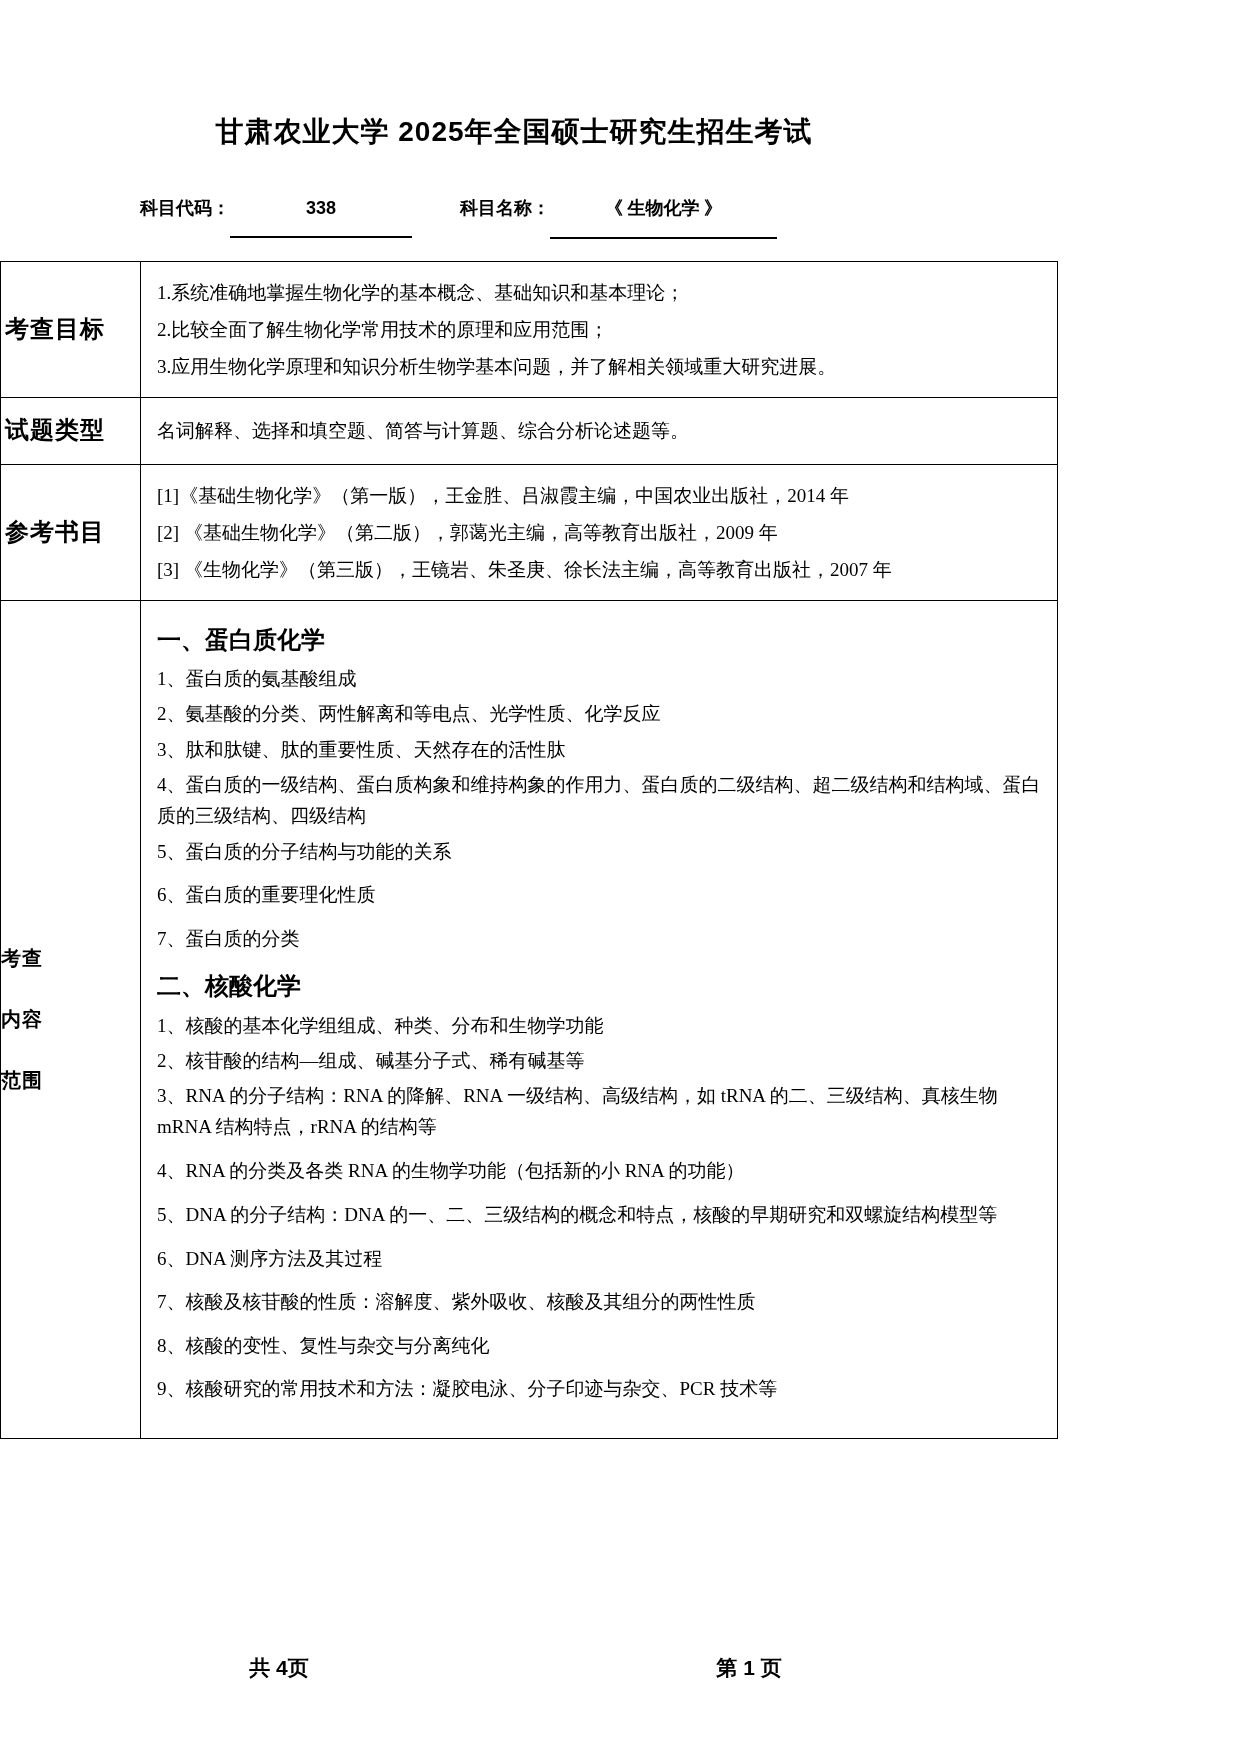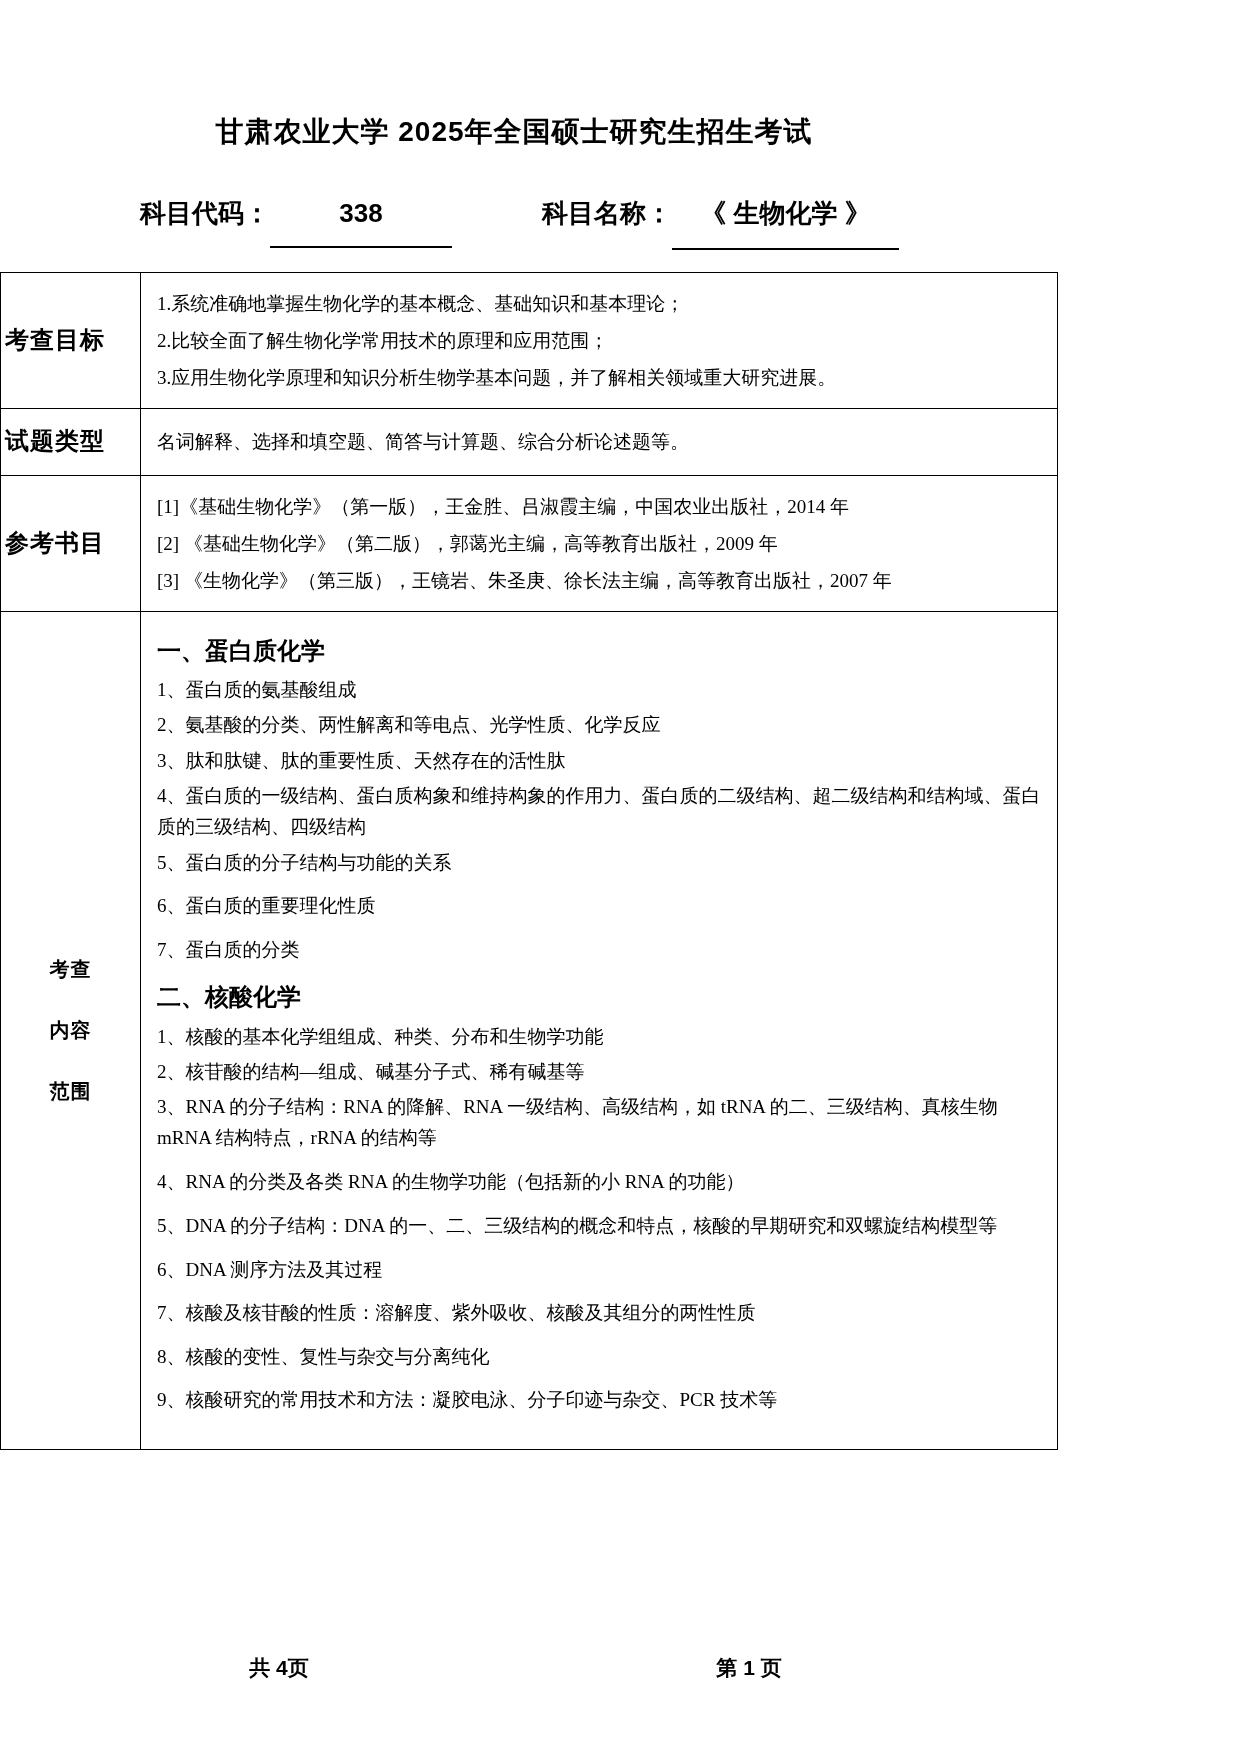--- a/index.html
+++ b/index.html
@@ -41,29 +41,30 @@
 
   
   .subject-line {
     margin-top: 50px;
     padding-left: 140px;
     padding-right: 110px;
     display: flex;
     align-items: baseline;
     font-family: "Liberation Sans", "DejaVu Sans", sans-serif;
     font-weight: bold;
-    font-size: 26px;
+    font-size: 18px;
   }
   .subject-group {
     display: flex;
     align-items: baseline;
     white-space: nowrap;
   }
   .subject-group.second {
-    margin-left: 90px;
+    margin-left: 48px;
+    font-family: Liberation Serif, serif;
   }
   .subject-label { }
   .subject-value {
     border-bottom: 2px solid #000;
     display: inline-block;
     text-align: center;
     padding: 0 6px 17px 6px;
   }
   .code-value { min-width: 170px; }
   .name-value { min-width: 215px; }
@@ -87,21 +88,20 @@
     font-size: 24px;
     text-align: left;
     line-height: 1.2;
     padding: 10px 4px;
     letter-spacing: 1px;
   }
   .lbl-stack {
     font-family: "Liberation Sans", "DejaVu Sans", sans-serif;
     font-weight: bold;
     font-size: 20px;
-    text-align: center;
     letter-spacing: 1px;
   }
   .lbl-stack div {
     margin: 34px 0;
   }
   .cell-body {
     padding: 12px 14px 12px 16px;
     font-size: 19px;
     line-height: 1.95;
   }

